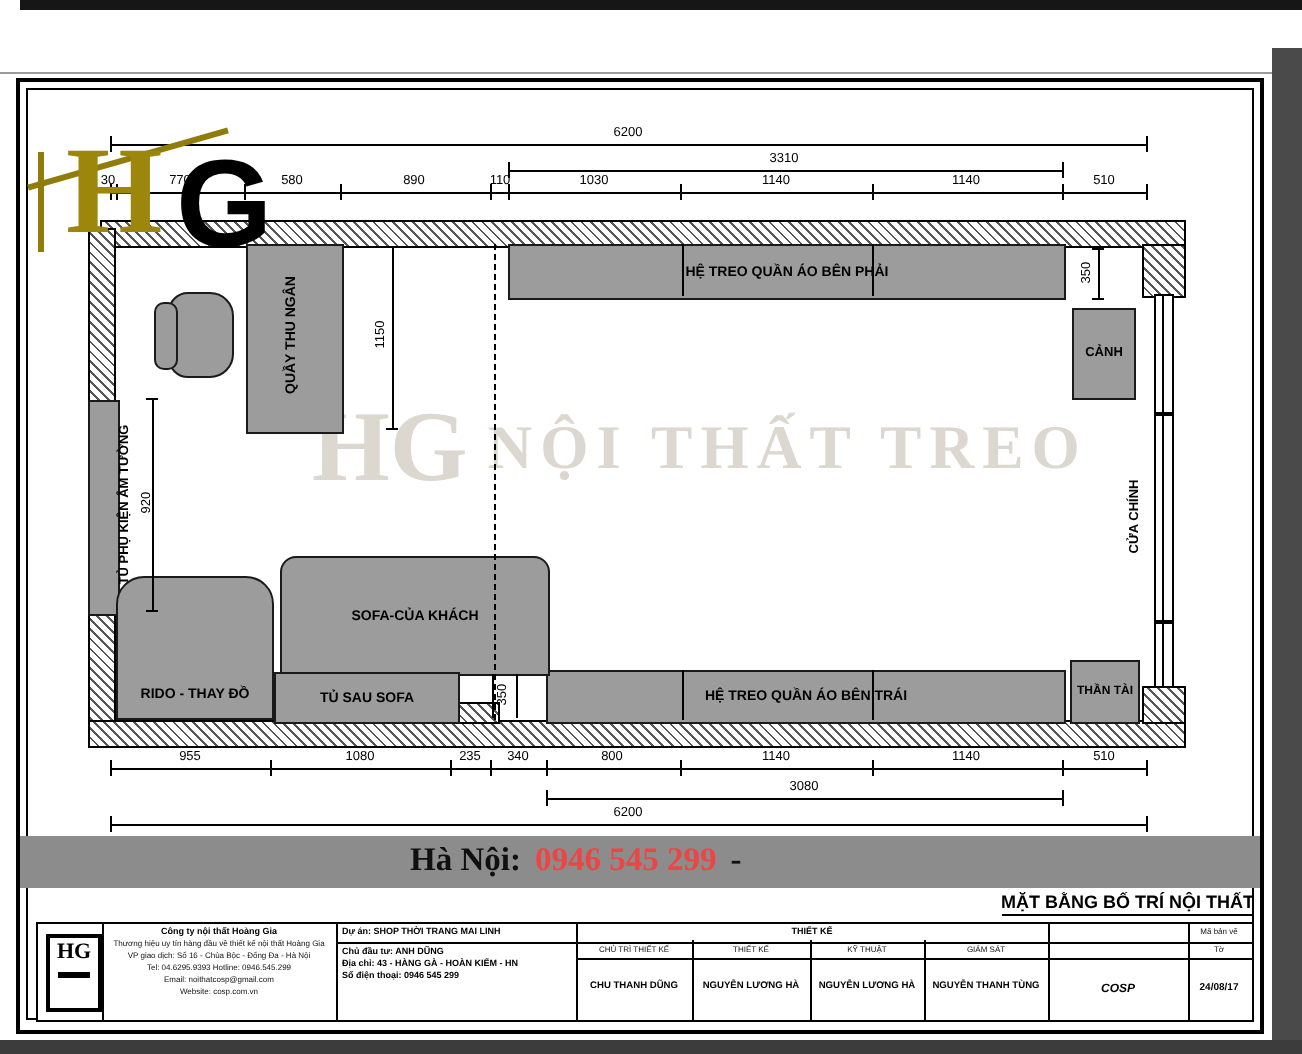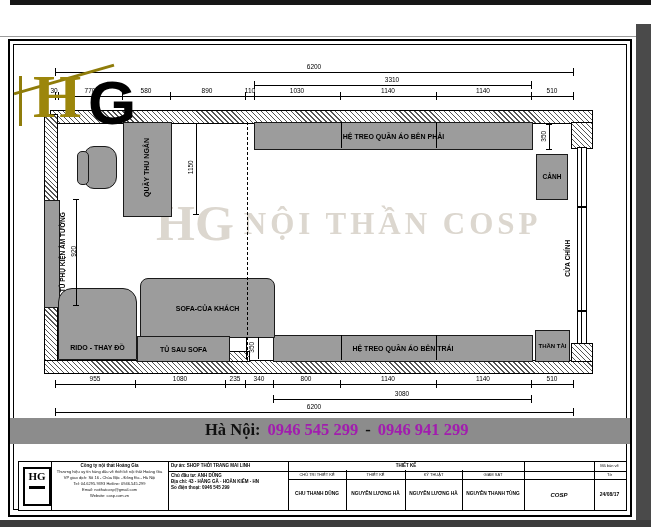--- a/index.html
+++ b/index.html
@@ -34,21 +34,21 @@
   .dnum{position:absolute;font-size:6.5px;line-height:1;width:24px;text-align:center;z-index:2;}
   .vnum{position:absolute;font-size:6.5px;line-height:1;width:26px;text-align:center;transform:rotate(-90deg);z-index:2;}
   .dash{position:absolute;left:247px;top:122px;height:238px;width:0;border-left:1px dashed #000;z-index:2;}
   .sdiv{position:absolute;width:1px;background:#000;z-index:2;}
   .door{position:absolute;left:577px;width:8px;border:1px solid #000;z-index:1;
         background:linear-gradient(to right,#fff 3px,#000 3px,#000 4px,#fff 4px);}
   
   .fbar{position:absolute;left:10px;top:418px;width:620px;height:26px;background:#8c8c8c;z-index:3;}
   .furl{position:absolute;left:38px;top:424px;font-weight:bold;font-size:13px;letter-spacing:0.5px;color:#fff;z-index:4;}
   .fphones{position:absolute;left:205px;top:420px;font-family:"Liberation Serif",serif;font-weight:bold;font-size:16.5px;color:#101010;display:flex;gap:7px;z-index:4;white-space:nowrap;}
-  .red{color:#a21caf;}
+  .red{color:#ef4444;}
   .dtitle{position:absolute;right:24px;top:446px;font-weight:bold;font-size:9px;border-bottom:1.5px solid #000;padding-bottom:1px;z-index:3;}
   
   .tb{position:absolute;left:18px;top:461px;width:607px;height:48px;border:1.5px solid #000;z-index:3;background:#fff;}
   .tbv{position:absolute;top:0;height:100%;width:1px;background:#000;}
   .tbh{position:absolute;height:1px;background:#000;}
   .tb .tiny{position:absolute;font-size:4px;line-height:1.1;color:#111;}
   .tb .tinyb{position:absolute;font-weight:bold;font-size:4.5px;line-height:1.1;color:#000;}
   .tb .name{position:absolute;font-weight:bold;font-size:4.8px;line-height:1;text-align:center;color:#000;}
   .lgbox{position:absolute;left:4px;top:5px;width:24px;height:35px;border:2px solid #000;text-align:center;}
   .lgbox .hg{font-family:"Liberation Serif",serif;font-weight:bold;font-size:11px;line-height:1.4;}
@@ -62,21 +62,21 @@
   <div class="topbar"></div>
   <div class="topline"></div>
   <div class="shadow-r"></div>
   <div class="shadow-b"></div>
 
   <div class="sheet-outer"></div>
   <div class="sheet-inner"></div>
 
   <div class="wm">
     <span class="wm-mark">HG</span>
-    <span class="wm-text">NỘI THẦN COSP</span>
+    <span class="wm-text">NỘI THẤT TREO</span>
   </div>
 
   <div class="lg-line"></div>
   <div class="lg-bar"></div>
   <span class="lg-h">H</span>
   <span class="lg-g">G</span>
 
   <div class="hatch" style="left:50px;top:110px;width:541px;height:12px;"></div>
   <div class="hatch" style="left:44px;top:114px;width:12px;height:258px;"></div>
   <div class="hatch" style="left:44px;top:360px;width:547px;height:12px;"></div>
@@ -203,22 +203,22 @@
 
   <div class="vline" style="left:246px;top:337px;height:22px;"></div>
   <div class="vline" style="left:258px;top:337px;height:22px;"></div>
   <div class="vnum" style="left:239px;top:344px;">350</div>
 
   <div class="fbar"></div>
   <div class="fphones">
     <span>Hà Nội:</span>
     <span class="red">0946 545 299</span>
     <span>-</span>
-    <span class="red">0946 941 299</span>
-  </div>
+  </div>
+  <div class="dtitle">MẶT BẰNG BỐ TRÍ NỘI THẤT</div>
 
   <div class="tb">
     <div class="tbv" style="left:32px;"></div>
     <div class="tbv" style="left:149px;"></div>
     <div class="tbv" style="left:269px;"></div>
     <div class="tbv" style="left:327px;top:8px;height:40px;"></div>
     <div class="tbv" style="left:386px;top:8px;height:40px;"></div>
     <div class="tbv" style="left:443px;top:8px;height:40px;"></div>
     <div class="tbv" style="left:505px;"></div>
     <div class="tbv" style="left:575px;"></div>

